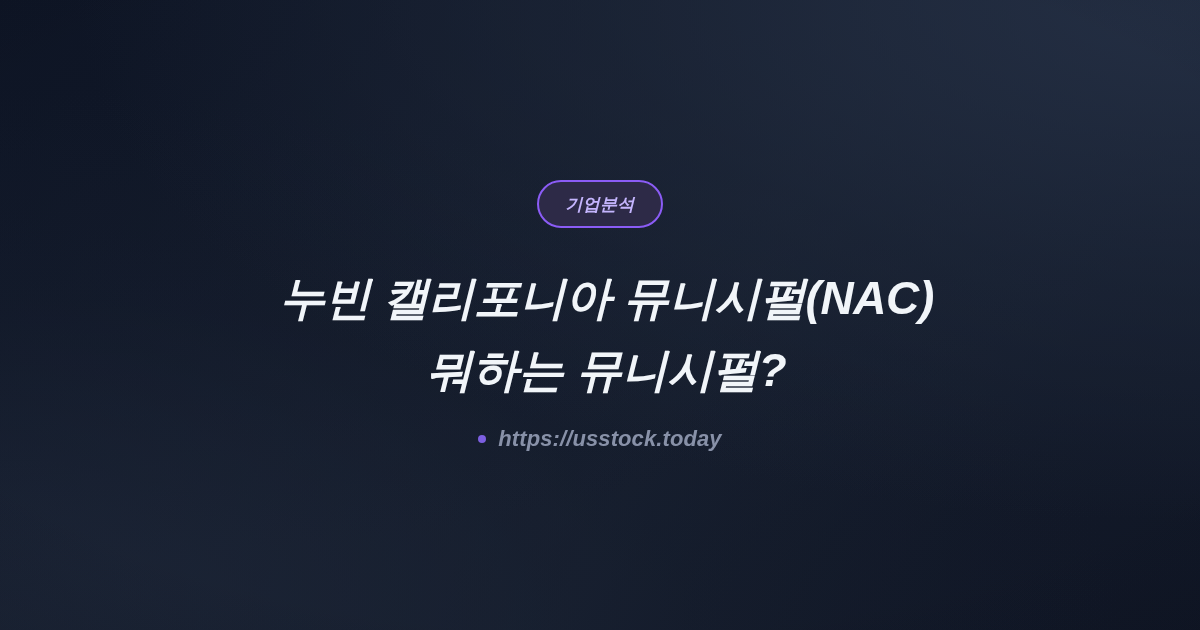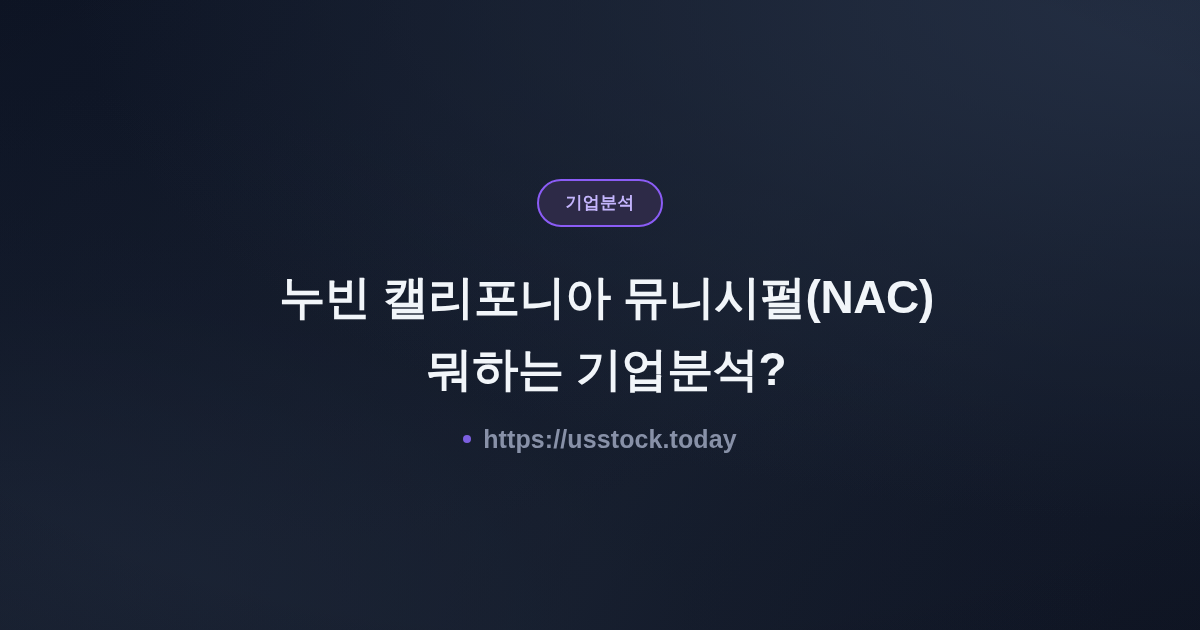--- a/index.html
+++ b/index.html
@@ -27,20 +27,21 @@
       radial-gradient(130% 115% at 100% 0%,   rgba(36,47,68,0.98) 0%,  rgba(31,41,60,0.55) 38%, rgba(22,31,48,0.0) 72%),
       radial-gradient(120% 110% at 0% 100%,   rgba(29,38,56,0.85) 0%,  rgba(22,30,47,0.30) 48%, rgba(18,25,40,0.0) 78%),
       radial-gradient(145% 120% at 0% 0%,     rgba(14,21,37,0.95) 0%,  rgba(16,23,39,0.45) 45%, rgba(18,25,40,0.0) 75%),
       radial-gradient(150% 130% at 100% 100%, rgba(16,22,37,0.92) 0%,  rgba(17,24,39,0.40) 46%, rgba(19,27,43,0.0) 78%),
       linear-gradient(118deg, #0f1626 0%, #18202f 34%, #1c2534 58%, #151d2d 82%, #131b2b 100%);
     display: flex;
     flex-direction: column;
     align-items: flex-end;
     justify-content: center;
     overflow: hidden;
+    font-style: italic;
   }
 
   
   .vignette {
     position: absolute;
     inset: 0;
     pointer-events: none;
     background: radial-gradient(115% 105% at 50% 45%, rgba(0,0,0,0) 52%, rgba(6,10,19,0.42) 100%);
   }
 
@@ -100,41 +101,41 @@
   .site-dot {
     width: 8px;
     height: 8px;
     border-radius: 50%;
     background: #7c5fe0;
     flex: 0 0 auto;
   }
 
   .site-url {
     color: #8891a8;
-    font-size: 25px;
+    font-size: 22px;
     font-weight: 700;
     line-height: 1;
     letter-spacing: 0.1px;
     white-space: nowrap;
   }
 </style>
 </head>
 <body>
 
 <div class="card">
 
   <div class="vignette"></div>
 
   <div class="content">
 
     <div class="badge">기업분석</div>
 
     <h1 class="title">
       <span class="line">누빈 캘리포니아 뮤니시펄(NAC)</span>
-      <span class="line">뭐하는 기업분석?</span>
+      <span class="line">뭐하는 뮤니시펄?</span>
     </h1>
 
     <div class="site">
       <span class="site-dot"></span>
       <span class="site-url">https://usstock.today</span>
     </div>
 
   </div>
 </div>
 

